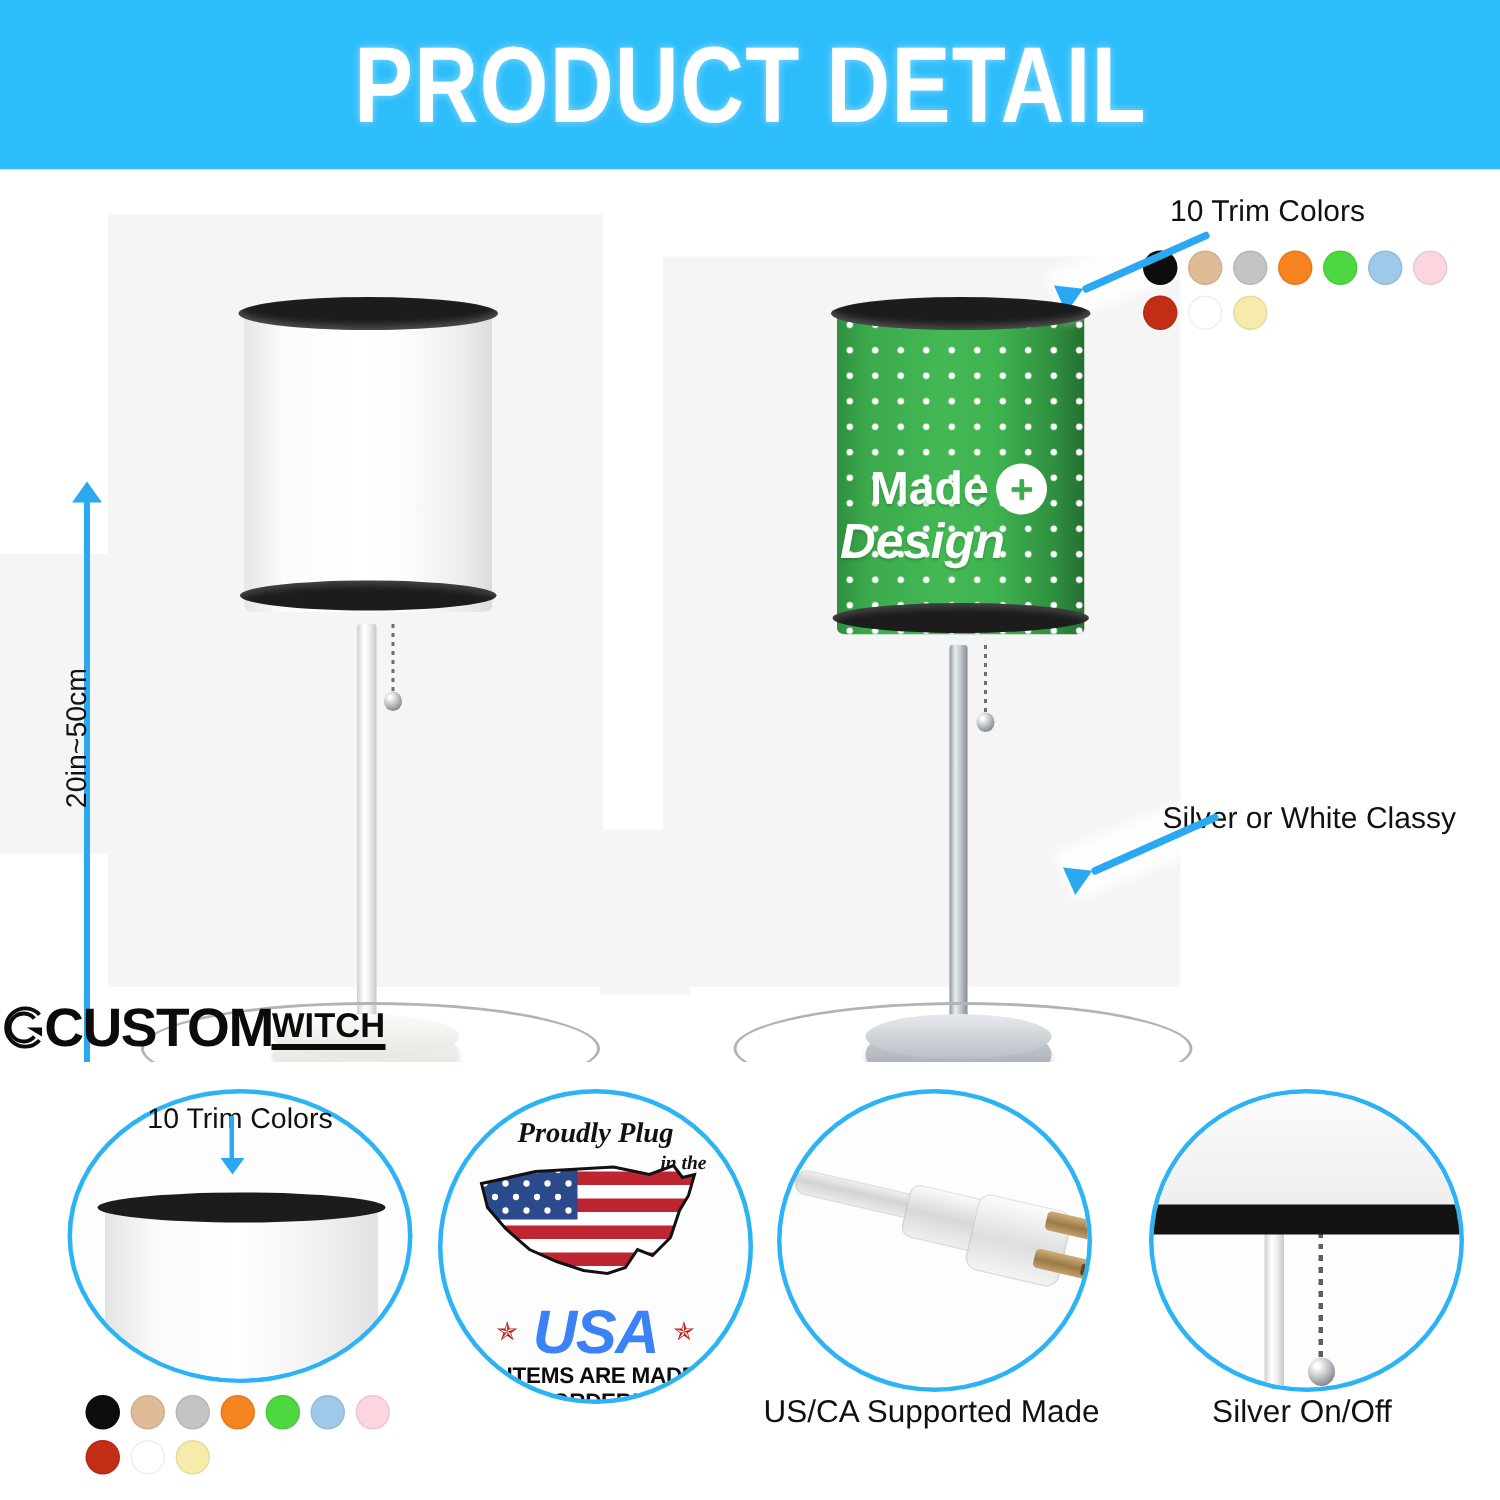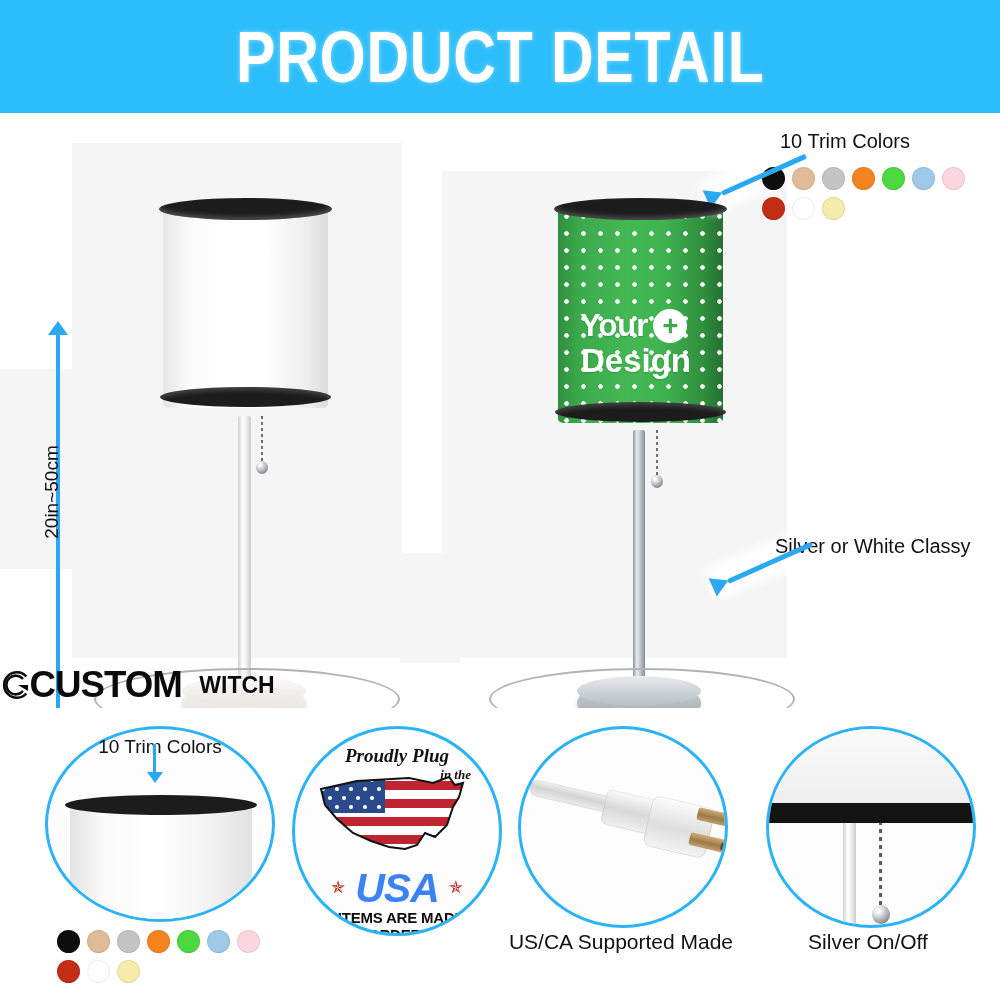--- a/index.html
+++ b/index.html
@@ -133,22 +133,23 @@
     z-index:2;color:#ffffff;
     font-family:"Liberation Sans", sans-serif;
     font-weight:bold;
   }
   .design-l1{
     display:flex;align-items:center;gap:5px;
     padding-left:22px;font-size:31px;line-height:34px;
     text-shadow:0 1px 2px rgba(0,0,0,.18);
   }
   .design-l2{
-    padding-left:23px;font-size:33px;line-height:36px;
+    padding-left:2px;font-size:33px;line-height:36px;
     text-shadow:0 1px 2px rgba(0,0,0,.18);
+    font-style:italic;
   }
   .plus-badge{
     width:34px;height:34px;border-radius:50%;background:#ffffff;
     display:inline-flex;align-items:center;justify-content:center;
     color:#3aab4a;font-size:27px;line-height:27px;font-weight:bold;
   }
 
   
   .callout-title{
     position:absolute;font-size:20px;color:#111;white-space:nowrap;
@@ -180,21 +181,21 @@
   }
   .logo-c{
     position:relative;width:34px;height:34px;margin-right:-3px;
   }
   .logo-c svg{display:block;}
   .logo-custom{
     font-size:36px;font-weight:bold;color:#0b0b0b;letter-spacing:-1px;
     font-family:"Liberation Sans", sans-serif;
     transform:scaleX(1.02);
   }
-  .logo-witch-wrap{display:flex;flex-direction:row;align-items:stretch;margin-left:19px;}
+  .logo-witch-wrap{display:flex;flex-direction:column;align-items:stretch;margin-left:1px;}
   .logo-witch{
     font-size:23px;font-weight:bold;color:#0b0b0b;letter-spacing:0px;
     font-family:"Liberation Sans", sans-serif;line-height:24px;
   }
   .logo-rule{height:4px;background:#0b0b0b;margin-top:1px;}
 
   
   .features{
     position:absolute;left:0;top:708px;width:1000px;height:292px;background:#ffffff;
   }
@@ -343,21 +344,21 @@
     <div class="cord" style="left:-6px;top:470px;width:302px;height:58px;"></div>
     <div class="base base-white" style="left:82px;top:482px;width:124px;height:46px;"></div>
     <div class="base-top base-top-white" style="left:82px;top:478px;width:124px;height:30px;"></div>
   </div>
 
   <div class="lamp" style="left:495px;top:85px;width:300px;height:440px;">
     <div class="shade shade-green" style="left:63px;top:0px;width:165px;height:215px;">
       <div class="shade-body"></div>
       <div class="design-wrap">
         <div class="design-l1">
-          <span>Your</span>
+          <span>Made</span>
           <span class="plus-badge">+</span>
         </div>
         <div class="design-l2">Design</div>
       </div>
       <div class="rim-top"></div>
       <div class="rim-bot"></div>
     </div>
     <div class="chain" style="left:161px;top:232px;height:48px;"></div>
     <div class="chain-ball" style="left:156px;top:277px;"></div>
     <div class="pole pole-silver" style="left:138px;top:232px;width:12px;height:288px;"></div>

